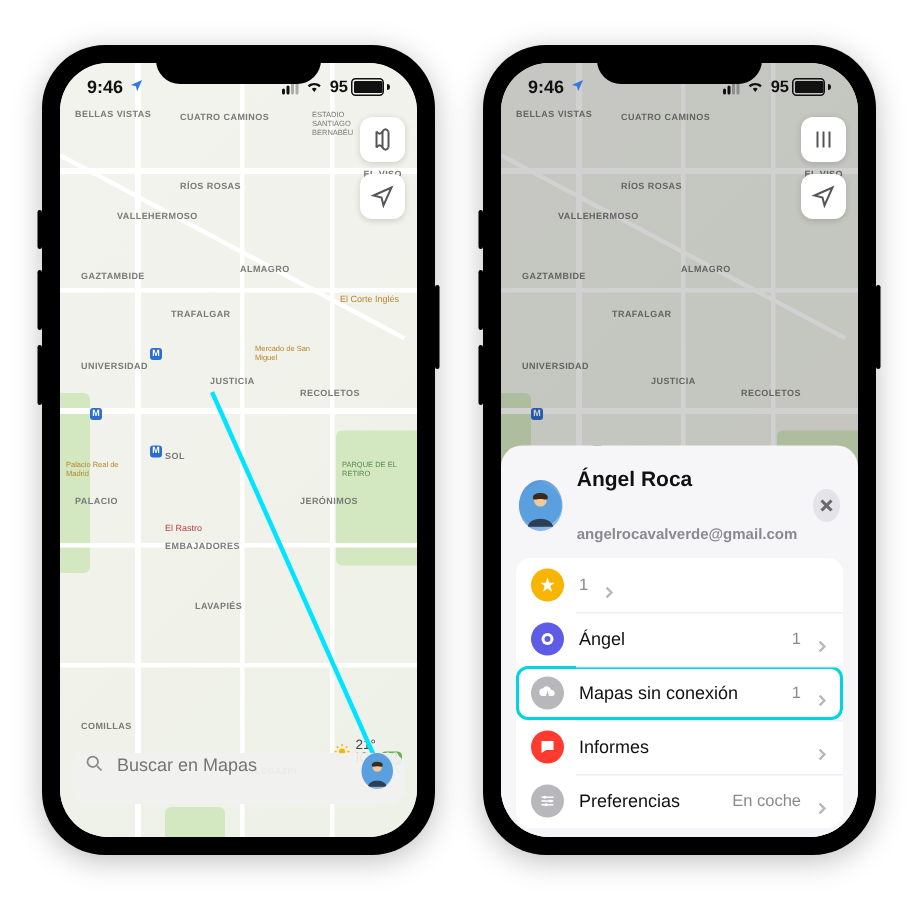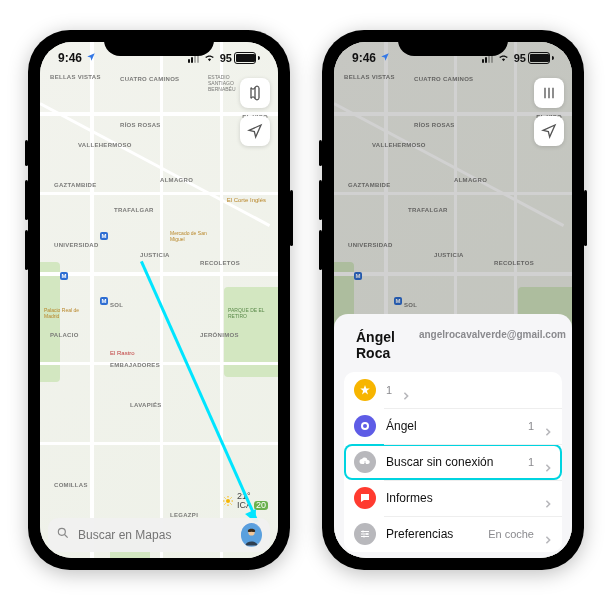--- a/index.html
+++ b/index.html
@@ -39,36 +39,36 @@
   .metro{position:absolute;width:8px;height:8px;background:#2d6dd2;border-radius:2px;display:flex;align-items:center;justify-content:center;color:#fff;font-size:6px;font-weight:700;}
 
   .map-controls{position:absolute;top:36px;right:8px;display:flex;flex-direction:column;gap:8px;z-index:10;}
   .map-btn{width:30px;height:30px;background:#fff;border-radius:8px;box-shadow:0 1px 4px rgba(0,0,0,.15);display:flex;align-items:center;justify-content:center;}
   .map-btn svg{width:16px;height:16px;fill:none;stroke:#555;stroke-width:2;}
 
   .weather{position:absolute;right:10px;bottom:48px;display:flex;align-items:center;gap:3px;font-size:9px;color:#444;z-index:5;}
   .weather .sun{width:12px;height:12px;}
   .weather .stack{display:flex;flex-direction:column;line-height:1;}
 
-  .searchbar{position:absolute;left:8px;right:8px;bottom:6px;height:34px;background:rgba(240,240,240,.95);border-radius:10px;display:flex;align-items:center;padding:0 8px;gap:6px;z-index:10;}
+  .searchbar{position:absolute;left:8px;right:8px;bottom:22px;height:34px;background:rgba(240,240,240,.95);border-radius:10px;display:flex;align-items:flex-start;padding:0 8px;gap:6px;z-index:10;}
   .searchbar .sicon svg{width:14px;height:14px;stroke:#888;fill:none;stroke-width:2;}
   .searchbar input{border:none;background:transparent;flex:1;font-size:12px;color:#888;outline:none;}
   .avatar{width:24px;height:24px;border-radius:50%;background:linear-gradient(135deg,#4a90d9,#9cc4ea);display:flex;align-items:center;justify-content:center;overflow:hidden;}
   .avatar svg{width:100%;height:100%;}
 
   .arrow{position:absolute;z-index:6;}
   .arrow-line{position:absolute;width:3px;background:#00e5ff;transform-origin:top left;}
   .arrow-head{position:absolute;width:0;height:0;border-left:6px solid transparent;border-right:6px solid transparent;border-top:12px solid #00e5ff;}
 
   .dim{position:absolute;inset:0;background:rgba(0,0,0,.18);z-index:8;}
 
   .sheet{position:absolute;left:0;right:0;bottom:0;background:#f6f6f8;border-radius:14px 14px 0 0;z-index:12;padding:10px 0 6px;}
   .sheet-head{display:flex;align-items:center;padding:4px 12px 10px;gap:10px;}
   .sheet-head .avatar{width:34px;height:34px;}
-  .sheet-head .info{flex:1;display:flex;flex-direction:row;gap:24px;}
+  .sheet-head .info{flex:1;display:flex;flex-direction:column;gap:24px;}
   .sheet-head .name{font-size:14px;font-weight:600;color:#111;}
   .sheet-head .email{font-size:10px;color:#8a8a8e;font-weight:bold;}
   .close-btn{width:22px;height:22px;border-radius:50%;background:#e4e4e8;display:flex;align-items:center;justify-content:center;}
   .close-btn svg{width:10px;height:10px;stroke:#6a6a6e;stroke-width:2.5;}
 
   .menu{background:#fff;margin:0 10px;border-radius:10px;overflow:hidden;}
   .row{display:flex;align-items:center;height:36px;padding:0 10px;gap:10px;position:relative;}
   .row+.row::before{content:"";position:absolute;left:40px;right:0;top:0;height:1px;background:#eee;}
   .row .ricon{width:22px;height:22px;border-radius:50%;display:flex;align-items:center;justify-content:center;}
   .row .ricon svg{width:12px;height:12px;fill:#fff;}
@@ -351,21 +351,21 @@
                   <path d="M3 1l4 4-4 4"></path>
                 </svg></span>
           </div>
           <div class="row highlight">
             <div class="ricon ic-offline">
                 <svg viewBox="0 0 24 24">
                   <path d="M6 16a5 5 0 010-10 6 6 0 0111 2 4 4 0 011 8H6z"></path>
                   <path d="M12 10v6m-2-2l2 2 2-2" stroke="#b8b8bc" stroke-width="1.5" fill="none"></path>
                 </svg>
               </div>
-            <span class="rlabel">Buscar sin conexión</span>
+            <span class="rlabel">Mapas sin conexión</span>
             <span class="rval">1</span>
             <span class="chev"><svg viewBox="0 0 10 10">
                   <path d="M3 1l4 4-4 4"></path>
                 </svg></span>
           </div>
           <div class="row">
             <div class="ricon ic-report">
                 <svg viewBox="0 0 24 24">
                   <path d="M4 4h16v12H10l-6 4z"></path>
                 </svg>

